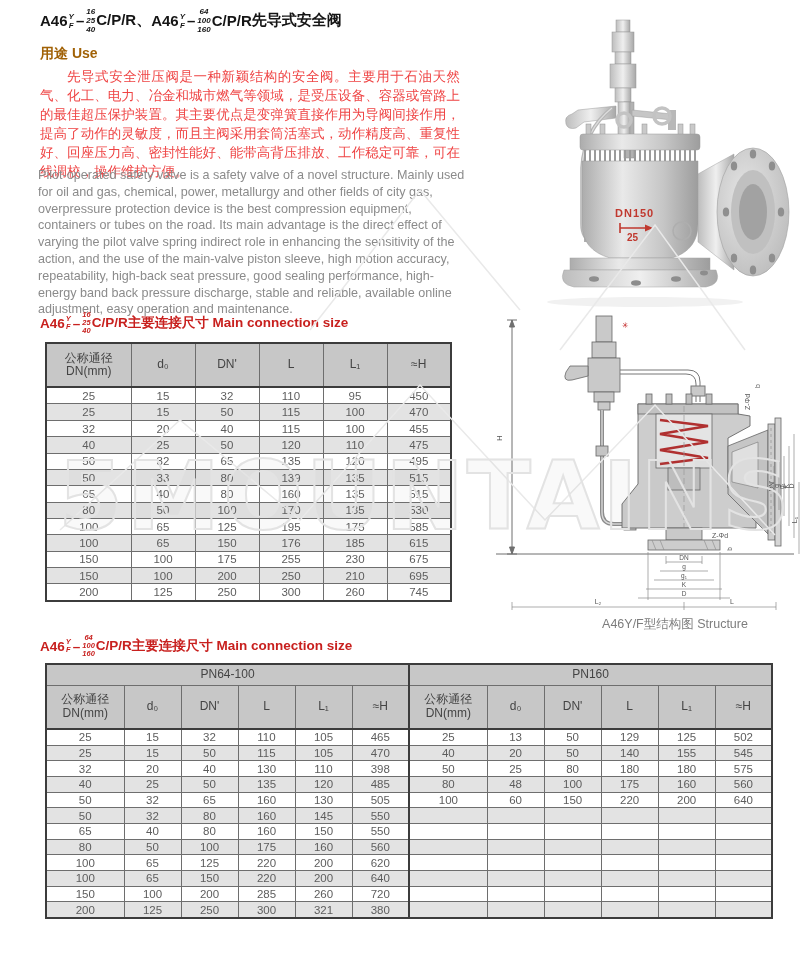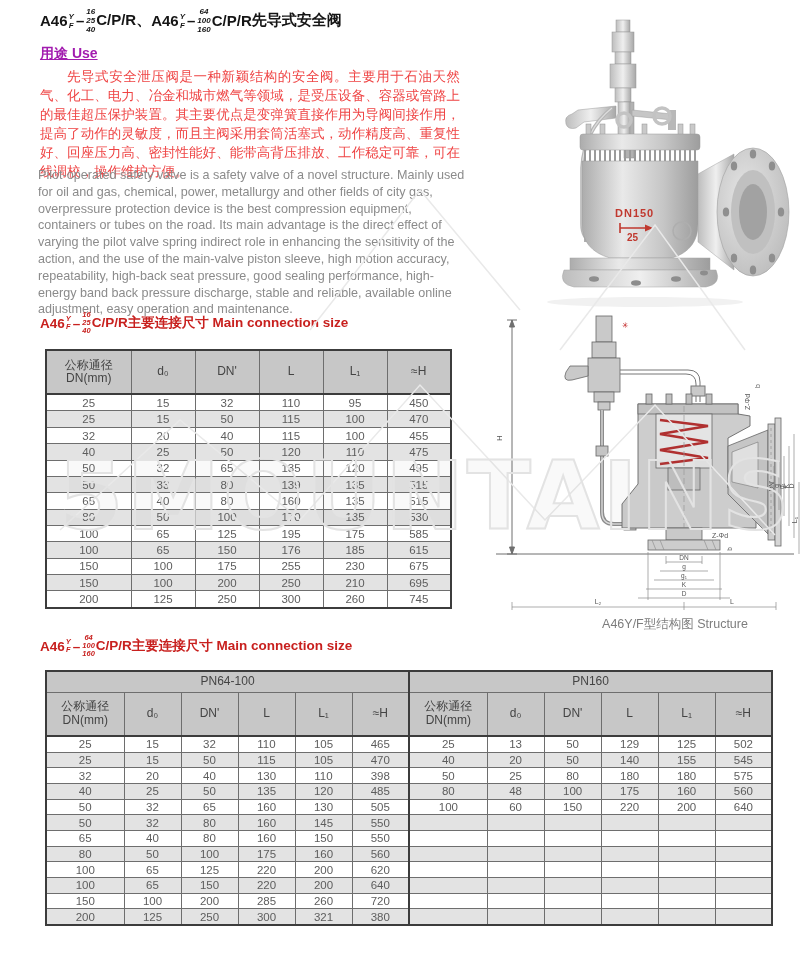--- a/index.html
+++ b/index.html
@@ -7,35 +7,35 @@
         font-family:"Liberation Sans","DejaVu Sans",sans-serif;color:#2f2f2f;}
 
   
   .mtitle{position:absolute;left:40px;top:7px;display:flex;align-items:center;
           font-weight:bold;color:#151515;font-size:15px;white-space:nowrap;}
   .vstack{display:inline-flex;flex-direction:column;align-items:center;justify-content:center;
           font-size:8px;line-height:9px;font-weight:bold;margin:0 1px;}
   .dash{margin:0 1px;}
 
   
-  .use-head{position:absolute;left:40px;top:45px;font-size:14px;font-weight:bold;color:#a21caf;text-decoration:underline;}
+  .use-head{position:absolute;left:40px;top:45px;font-size:14px;font-weight:bold;color:#a16207;}
   .cn-para{position:absolute;left:40px;top:67px;width:420px;font-size:13.5px;line-height:19px;
            color:#ef4444;text-indent:2em;text-align:justify;}
   .en-para{position:absolute;left:38px;top:167px;width:430px;font-size:12.6px;line-height:16.8px;
            color:#8b8b8b;}
 
   
   .rtitle{position:absolute;display:flex;align-items:center;font-weight:bold;font-size:13.5px;
           color:#c8201e;white-space:nowrap;}
   .rtitle .vstack{font-size:7.5px;line-height:8px;color:#c8201e;}
   #t1-title{left:40px;top:311px;}
   #t2-title{left:40px;top:634px;}
 
   
-  table{border-collapse:collapse;table-layout:fixed;position:absolute;background:#fff;margin-top:7px;}
+  table{border-collapse:collapse;table-layout:fixed;position:absolute;background:#fff;}
   th,td{border:1px solid #6e6e6e;text-align:center;vertical-align:middle;
         font-size:11.5px;color:#5d5d5d;padding:0;overflow:hidden;}
   thead th{background:#c7c7c7;font-weight:normal;color:#444;font-size:12px;line-height:13.5px;}
   tbody tr:nth-child(even) td{background:#e3e3e3;}
   table{border:2px solid #3c3c3c;}
   thead tr:last-child th{border-bottom:2px solid #3c3c3c;}
   #t1{left:45px;top:342px;width:405px;height:260px;}
   #t1 thead tr{height:44px;}
   #t2{left:45px;top:663px;width:726px;height:256px;}
   #t2 thead tr.grp-row{height:21px;}

